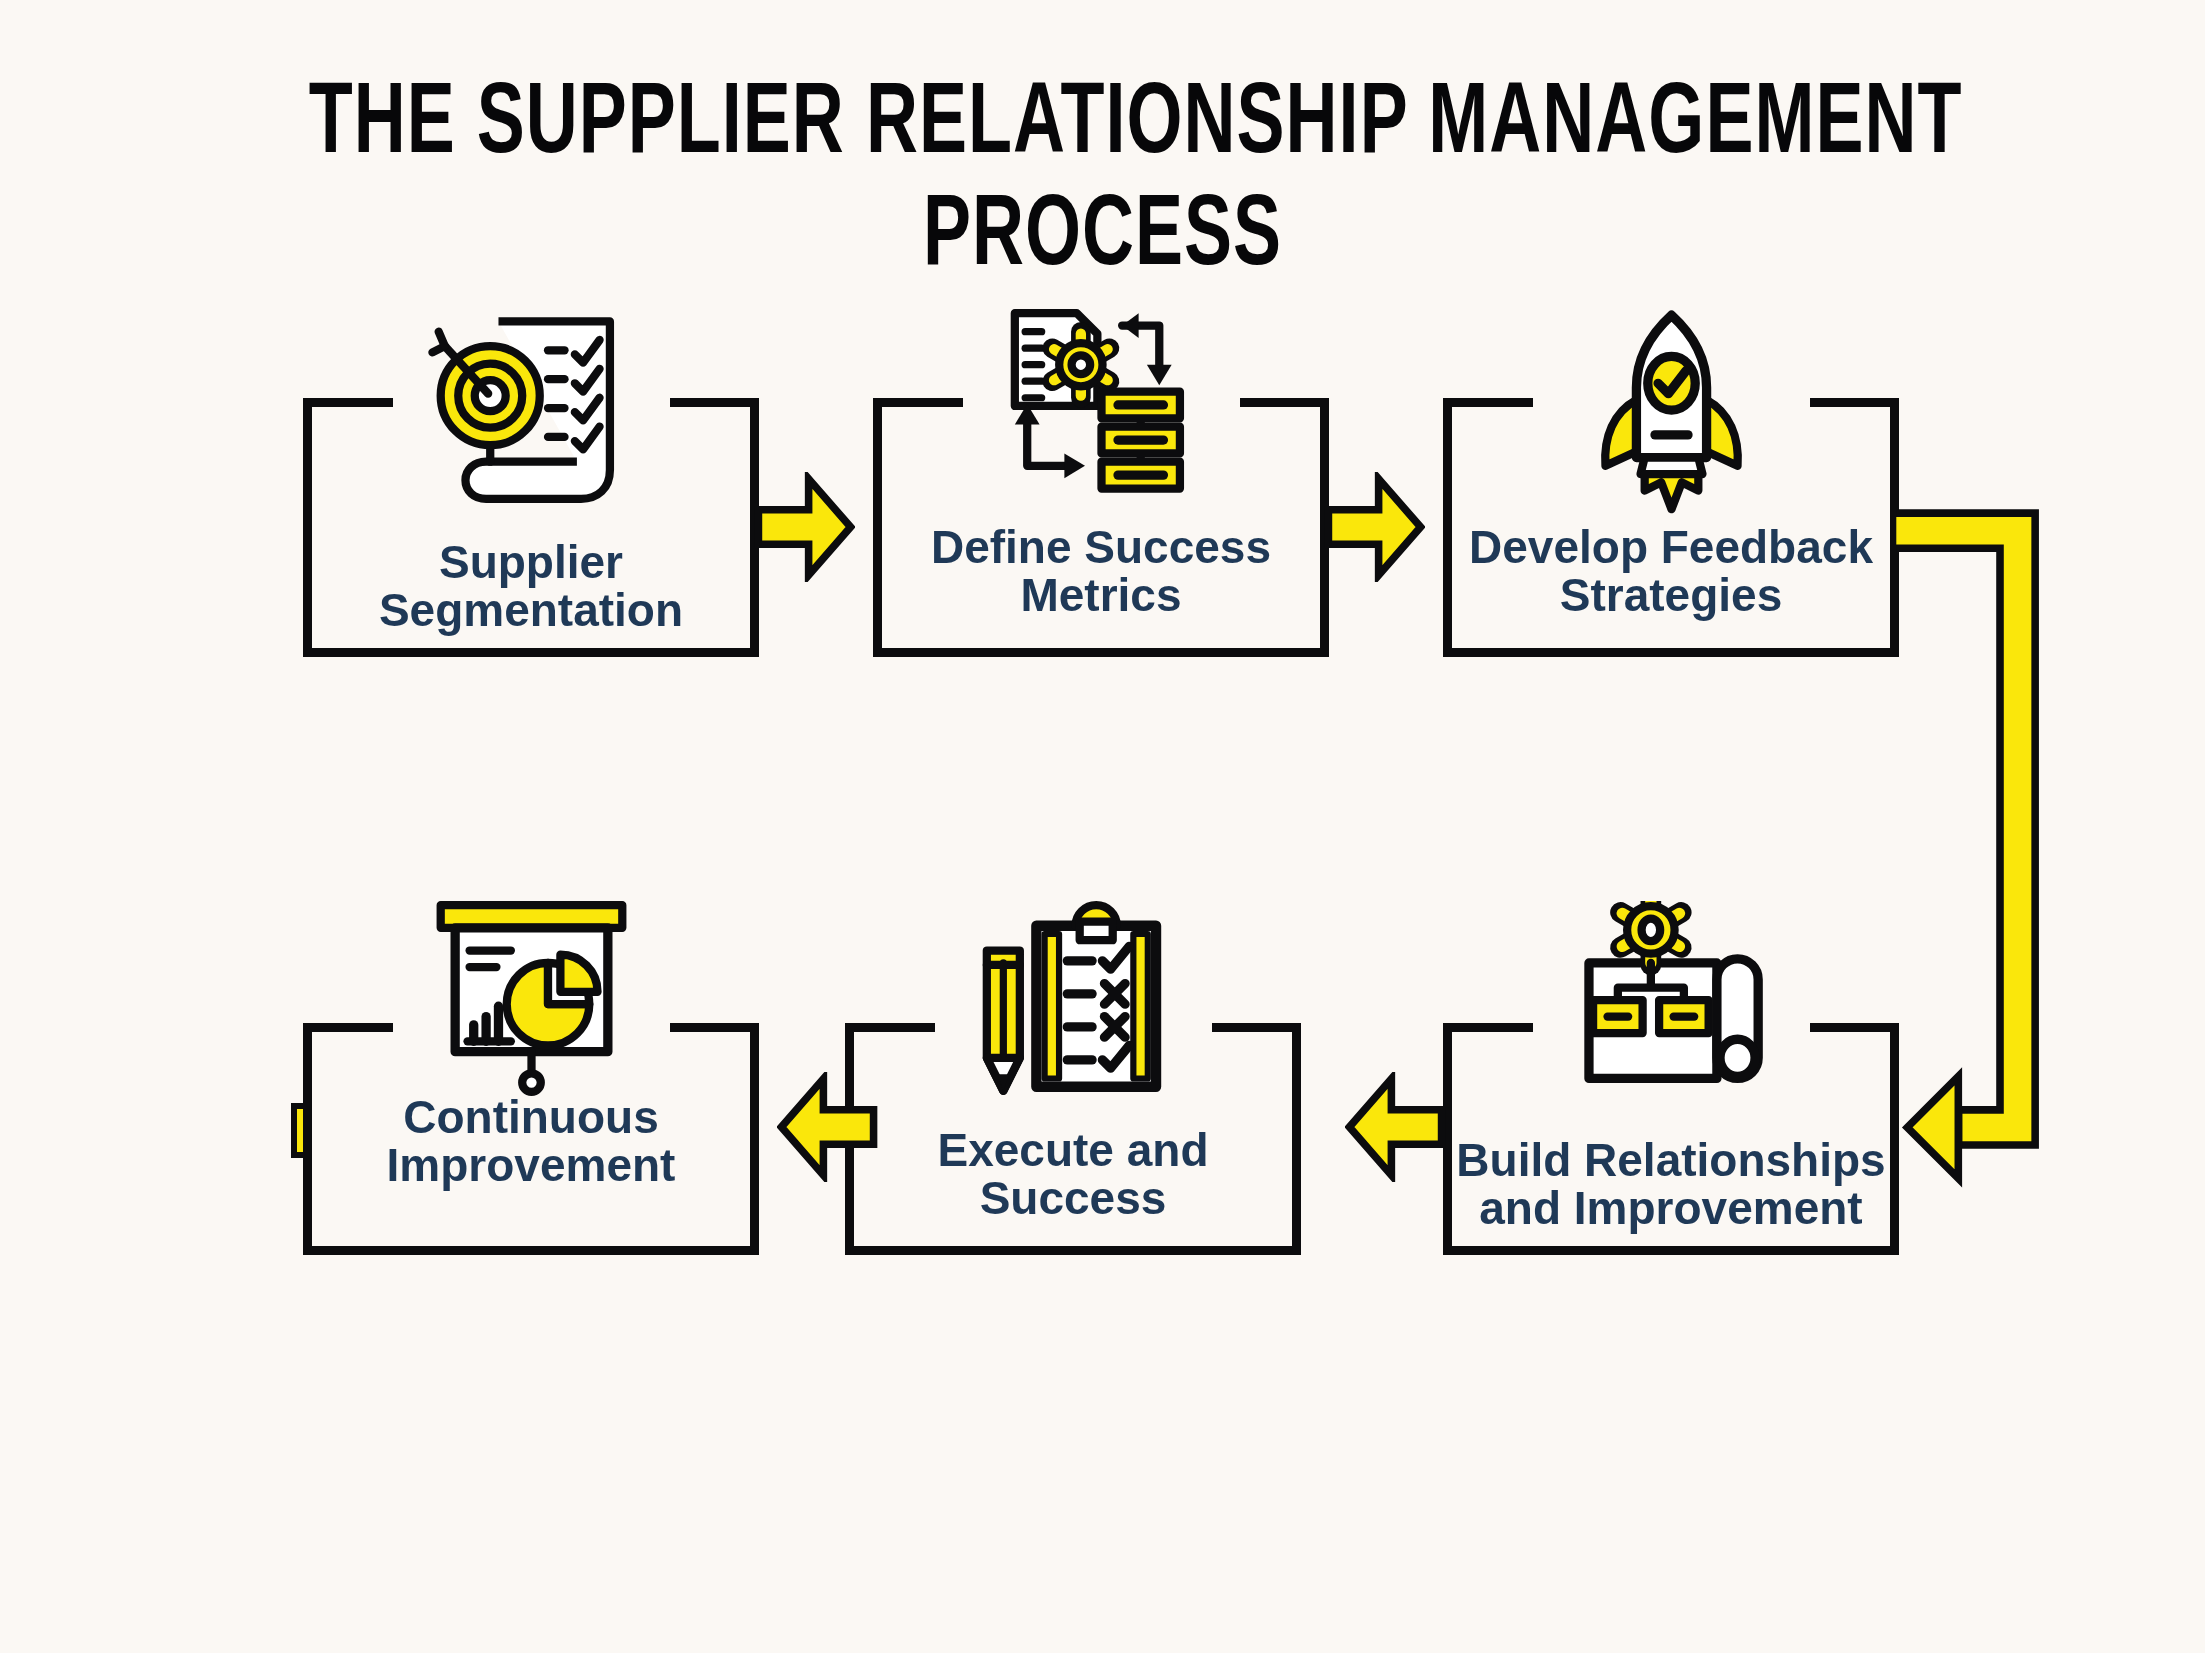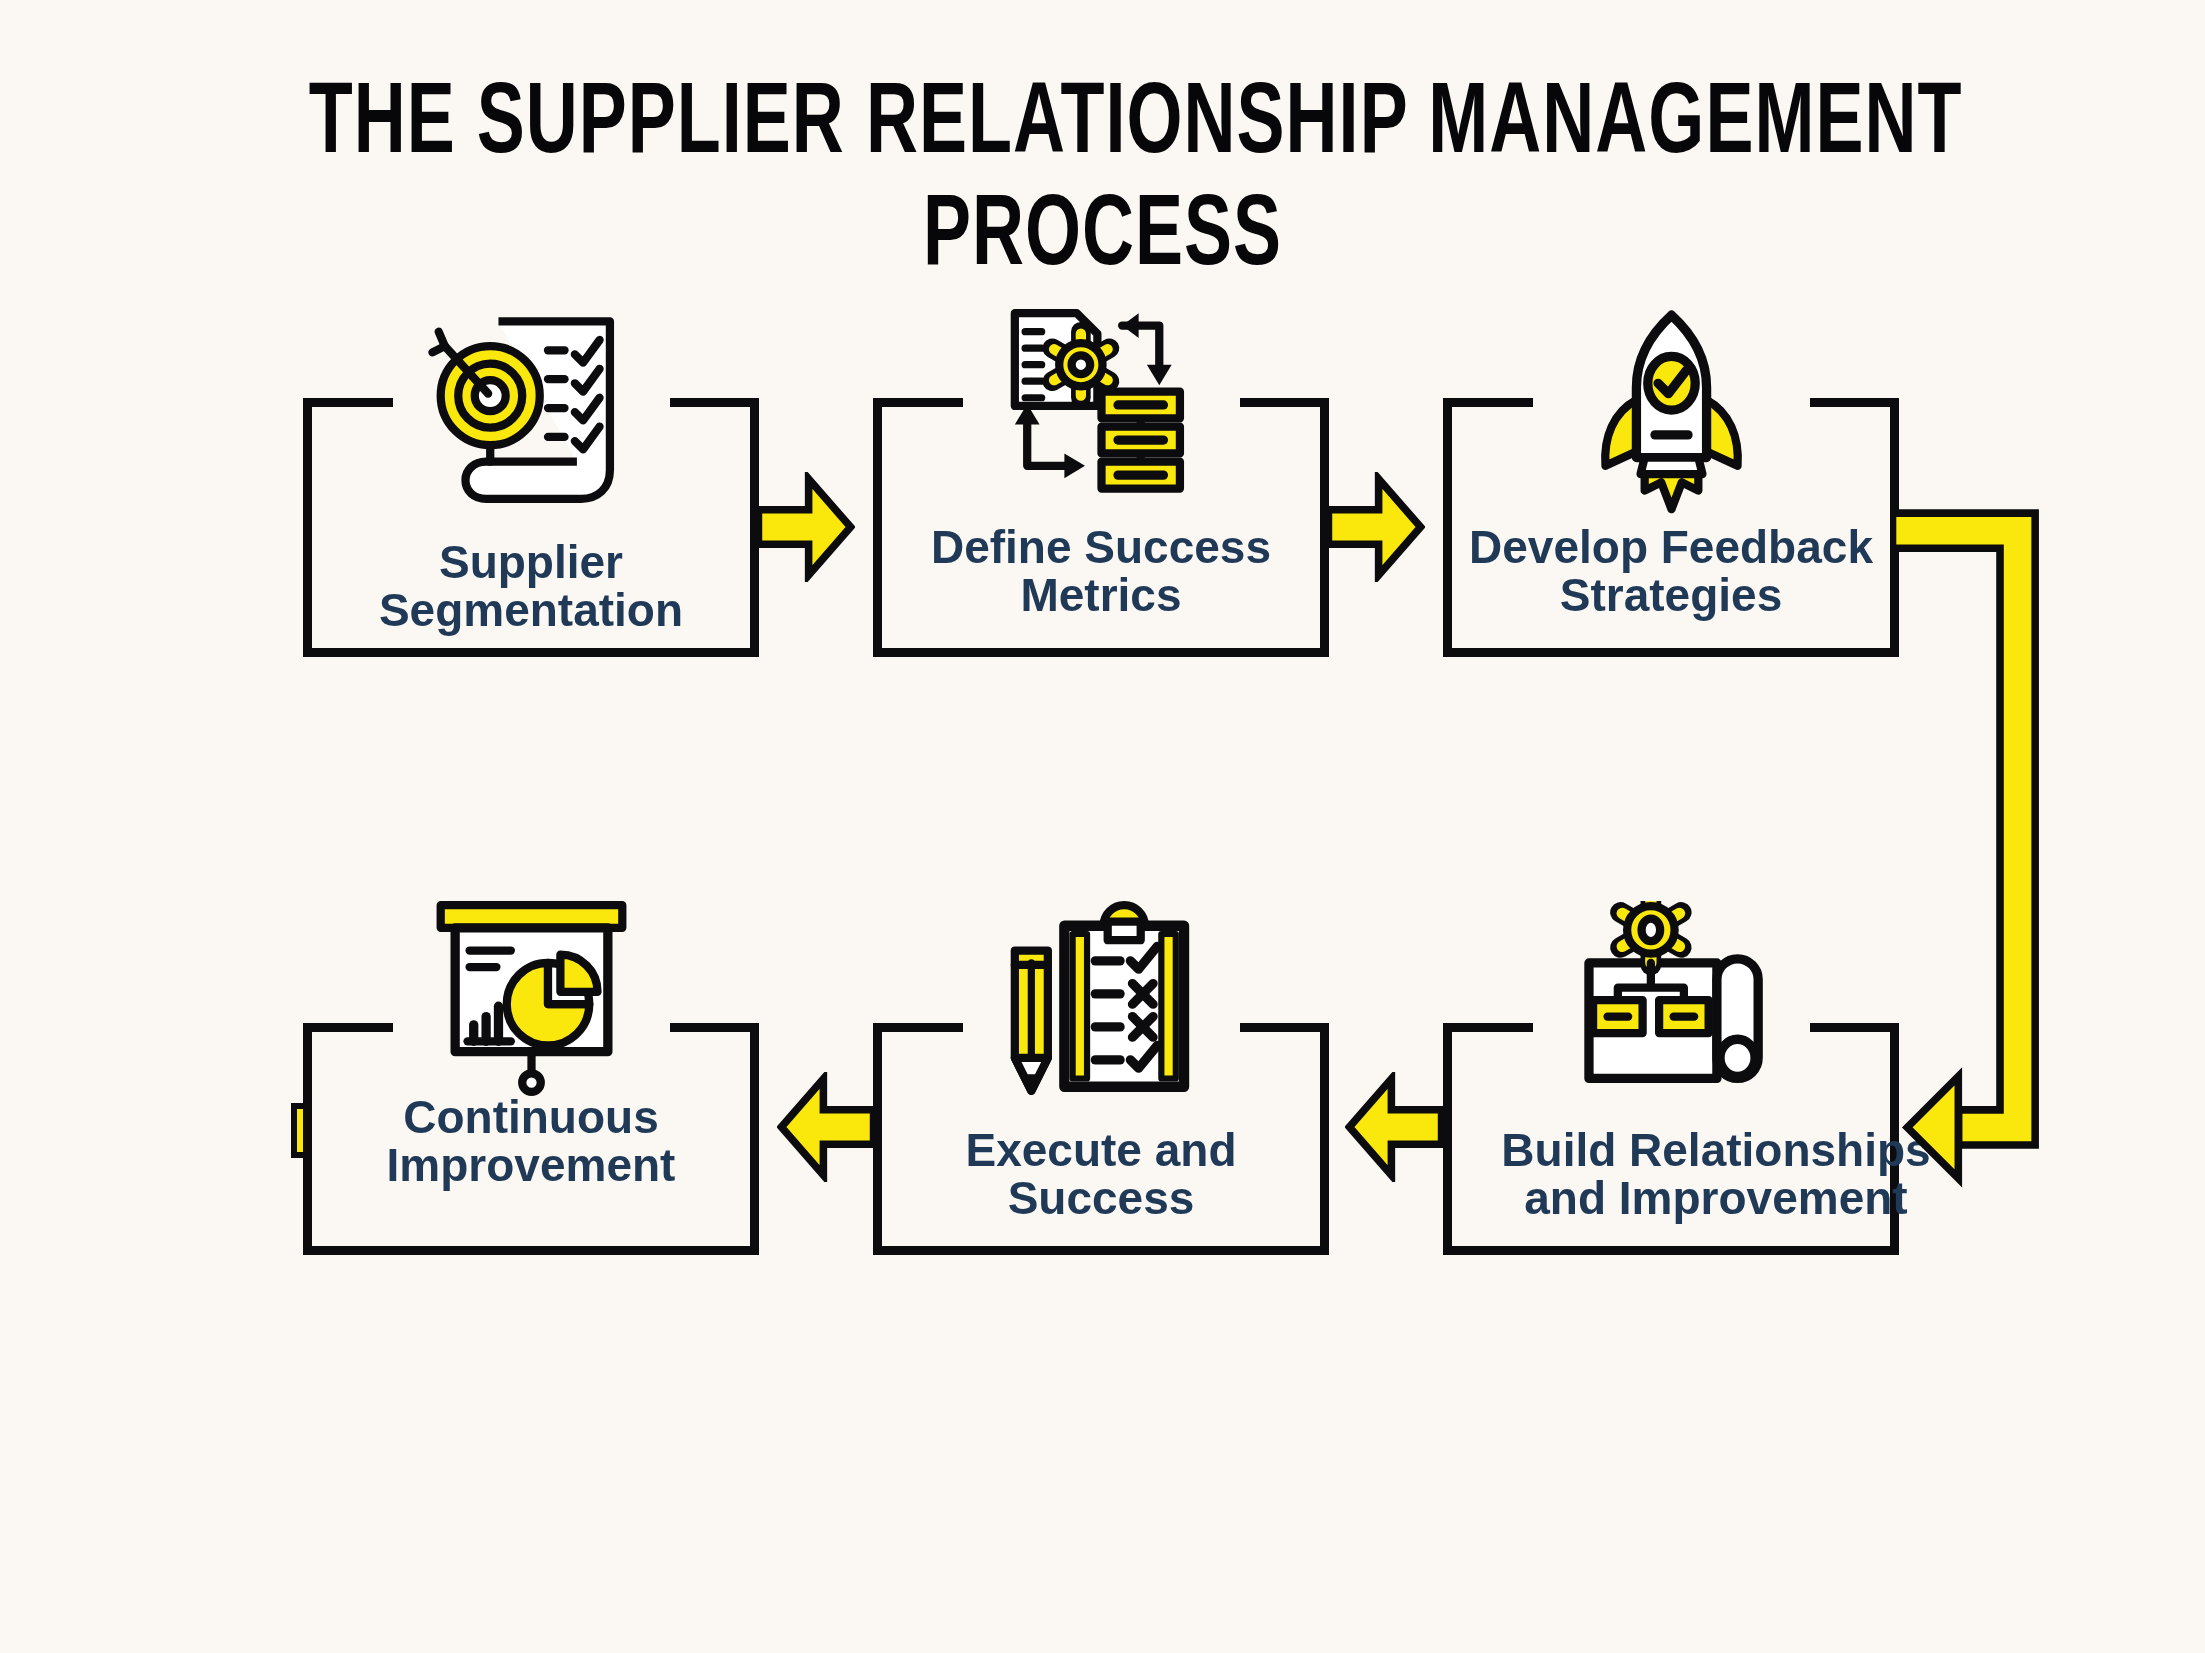--- a/index.html
+++ b/index.html
@@ -176,27 +176,27 @@
           <circle class="yfill" stroke-width="4" cx="0" cy="0" r="11.5"></circle>
           <ellipse class="wfill" stroke-width="4" cx="0" cy="0" rx="4.5" ry="5.5"></ellipse>
         </g>
         <path class="ink" stroke-width="4" d="M40 30 V42 M24 48 V42 H56 V48"></path>
         <rect class="yfill" stroke-width="4" x="12" y="48" width="24" height="16"></rect>
         <rect class="yfill" stroke-width="4" x="44" y="48" width="24" height="16"></rect>
         <line class="ink" stroke-width="4" x1="19" y1="56" x2="29" y2="56"></line>
         <line class="ink" stroke-width="4" x1="51" y1="56" x2="61" y2="56"></line>
       </svg>
     </div>
-    <div class="label" style="top:94px;padding-left:45px;">
+    <div class="label" style="top:104px;">
       <div>Build Relationships</div>
       <div>and Improvement</div>
     </div>
   </div>
 
-  <div class="step-box" style="left:873px;top:1023px;width:438px;height:214px;">
+  <div class="step-box" style="left:845px;top:1023px;width:438px;height:214px;">
     <div class="gap-strip"></div>
     <div class="icon-wrap" style="top:-131px;">
       <svg viewBox="0 0 100 110">
         <path class="yfill" stroke-width="4" d="M8 24 H24 V76 L16 92 L8 76 Z"></path>
         <path class="wfill" stroke-width="4" d="M8 76 L16 92 L24 76 Z"></path>
         <path fill="var(--ink)" d="M13 84 L16 92 L19 84 Z"></path>
         <line class="ink" stroke-width="3.5" x1="16" y1="30" x2="16" y2="74"></line>
         <line class="ink" stroke-width="4" x1="8" y1="31" x2="24" y2="31"></line>
         <rect class="wfill" stroke-width="5" x="32" y="12" width="58" height="78"></rect>
         <rect class="yfill" stroke-width="3" x="36" y="16" width="7" height="70"></rect>

